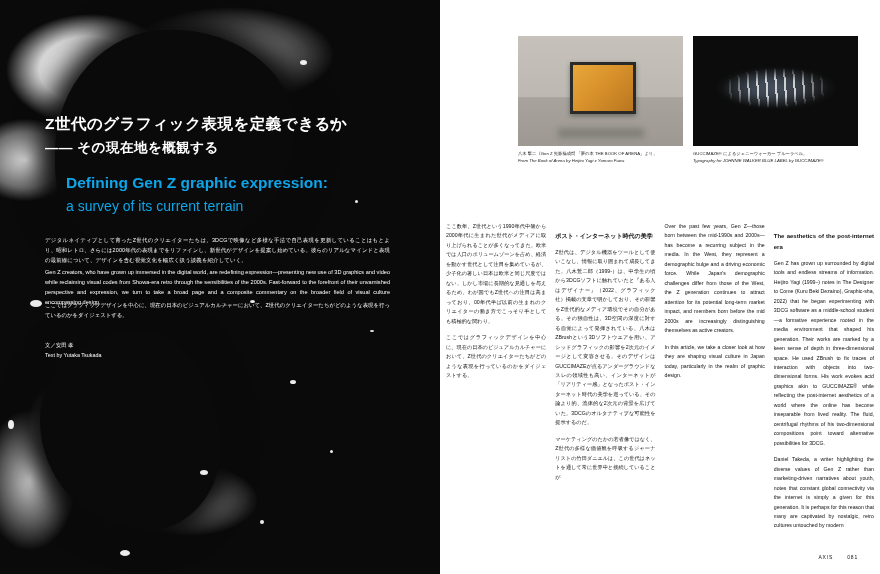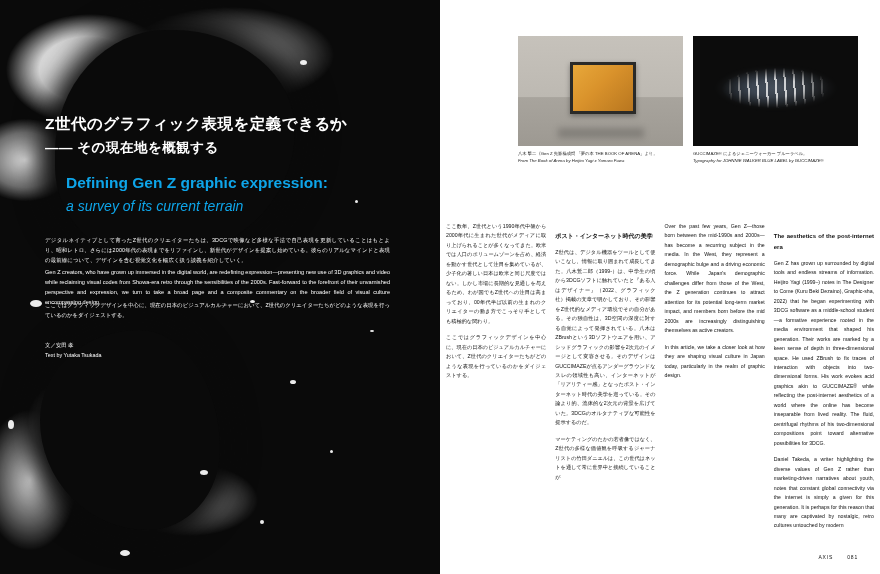--- a/index.html
+++ b/index.html
@@ -118,21 +118,20 @@
     font-weight: 700;
     line-height: 1.45;
     color: #0ea5e9;
     margin-left: 21px;
   }
   .title-en .line2 {
     display: block;
     font-weight: 400;
     font-size: 14px;
     margin-top: 2px;
-    font-style: italic;
   }
   .body-jp {
     position: absolute;
     left: 45px;
     top: 235px;
     width: 345px;
     font-size: 5.4px;
     line-height: 1.85;
     letter-spacing: 0.15px;
     color: #ffffff;

